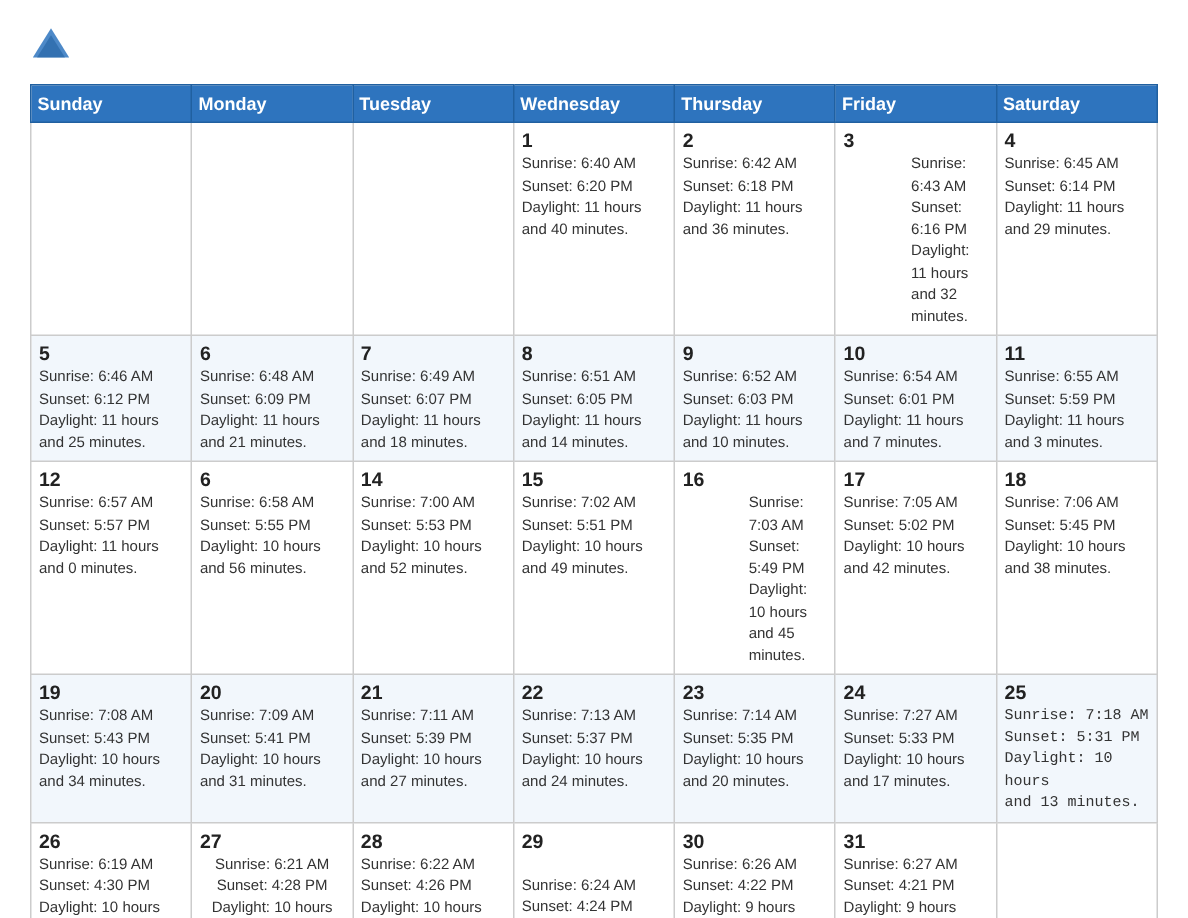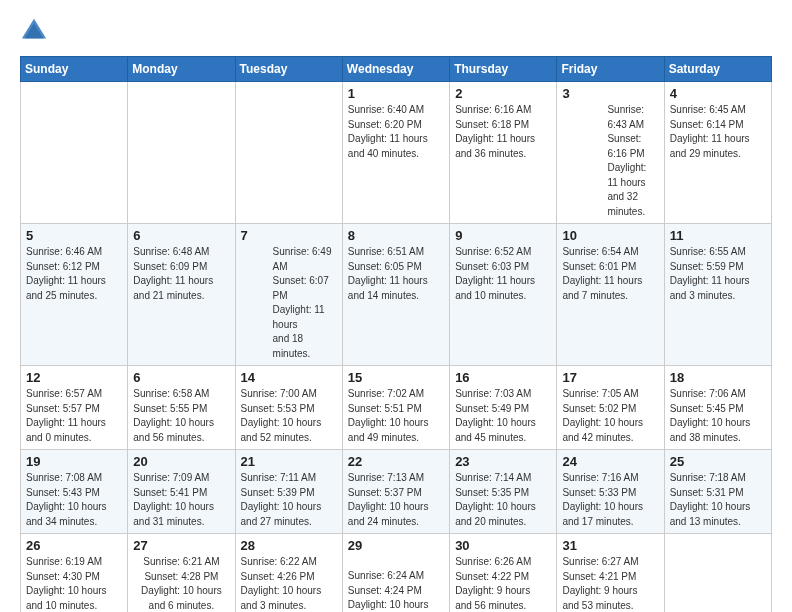--- a/index.html
+++ b/index.html
@@ -133,21 +133,21 @@
           <td class="empty"></td>
           <td>
             <span class="day-num">1</span>
             <div class="day-info" style="white-space: pre-line;">Sunrise: 6:40 AM
 Sunset: 6:20 PM
 Daylight: 11 hours
 and 40 minutes.</div>
           </td>
           <td>
             <span class="day-num">2</span>
-            <div class="day-info" style="white-space: pre-line;">Sunrise: 6:16 AM
+            <div class="day-info" style="white-space: pre-line;">Sunrise: 6:42 AM
 Sunset: 6:18 PM
 Daylight: 11 hours
 and 36 minutes.</div>
           </td>
           <td>
             <span class="day-num">3</span>
             <div class="day-info" style="white-space: pre-line; margin-left: 45px;">Sunrise: 6:43 AM
 Sunset: 6:16 PM
 Daylight: 11 hours
 and 32 minutes.</div>
@@ -170,21 +170,21 @@
           </td>
           <td>
             <span class="day-num">6</span>
             <div class="day-info" style="white-space: pre-line;">Sunrise: 6:48 AM
 Sunset: 6:09 PM
 Daylight: 11 hours
 and 21 minutes.</div>
           </td>
           <td>
             <span class="day-num">7</span>
-            <div class="day-info" style="white-space: pre-line; margin-left: 32px;">Sunrise: 6:49 AM
+            <div class="day-info" style="white-space: pre-line;">Sunrise: 6:49 AM
 Sunset: 6:07 PM
 Daylight: 11 hours
 and 18 minutes.</div>
           </td>
           <td>
             <span class="day-num">8</span>
             <div class="day-info" style="white-space: pre-line;">Sunrise: 6:51 AM
 Sunset: 6:05 PM
 Daylight: 11 hours
 and 14 minutes.</div>
@@ -235,21 +235,21 @@
           </td>
           <td>
             <span class="day-num">15</span>
             <div class="day-info" style="white-space: pre-line;">Sunrise: 7:02 AM
 Sunset: 5:51 PM
 Daylight: 10 hours
 and 49 minutes.</div>
           </td>
           <td>
             <span class="day-num">16</span>
-            <div class="day-info" style="white-space: pre-line;">Sunrise: 7:03 AM
+            <div class="day-info" style="white-space: pre-line; margin-left: 44px;">Sunrise: 7:03 AM
 Sunset: 5:49 PM
 Daylight: 10 hours
 and 45 minutes.</div>
           </td>
           <td>
             <span class="day-num">17</span>
             <div class="day-info" style="white-space: pre-line;">Sunrise: 7:05 AM
 Sunset: 5:02 PM
 Daylight: 10 hours
 and 42 minutes.</div>
@@ -293,28 +293,28 @@
           </td>
           <td>
             <span class="day-num">23</span>
             <div class="day-info" style="white-space: pre-line;">Sunrise: 7:14 AM
 Sunset: 5:35 PM
 Daylight: 10 hours
 and 20 minutes.</div>
           </td>
           <td>
             <span class="day-num">24</span>
-            <div class="day-info" style="white-space: pre-line;">Sunrise: 7:16 AM
+            <div class="day-info" style="white-space: pre-line;">Sunrise: 7:27 AM
 Sunset: 5:33 PM
 Daylight: 10 hours
 and 17 minutes.</div>
           </td>
           <td>
             <span class="day-num">25</span>
-            <div class="day-info" style="white-space: pre-line;">Sunrise: 7:18 AM
+            <div class="day-info" style="white-space: pre-line; font-family: Liberation Mono, monospace;">Sunrise: 7:18 AM
 Sunset: 5:31 PM
 Daylight: 10 hours
 and 13 minutes.</div>
           </td>
         </tr>
         <tr class="row-normal">
           <td>
             <span class="day-num">26</span>
             <div class="day-info" style="white-space: pre-line;">Sunrise: 6:19 AM
 Sunset: 4:30 PM

